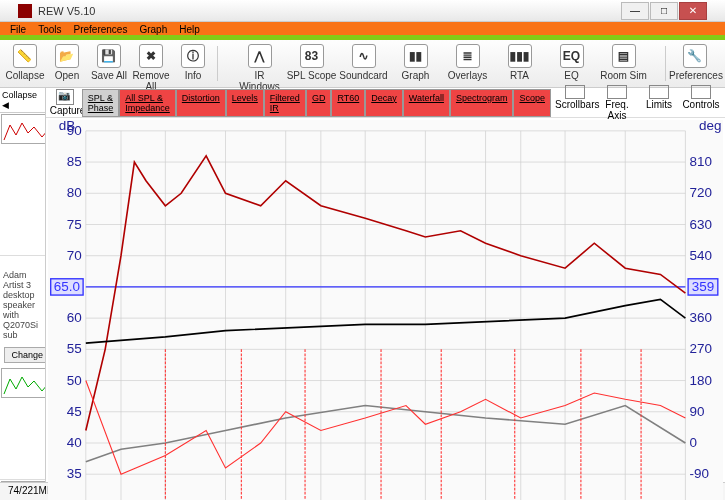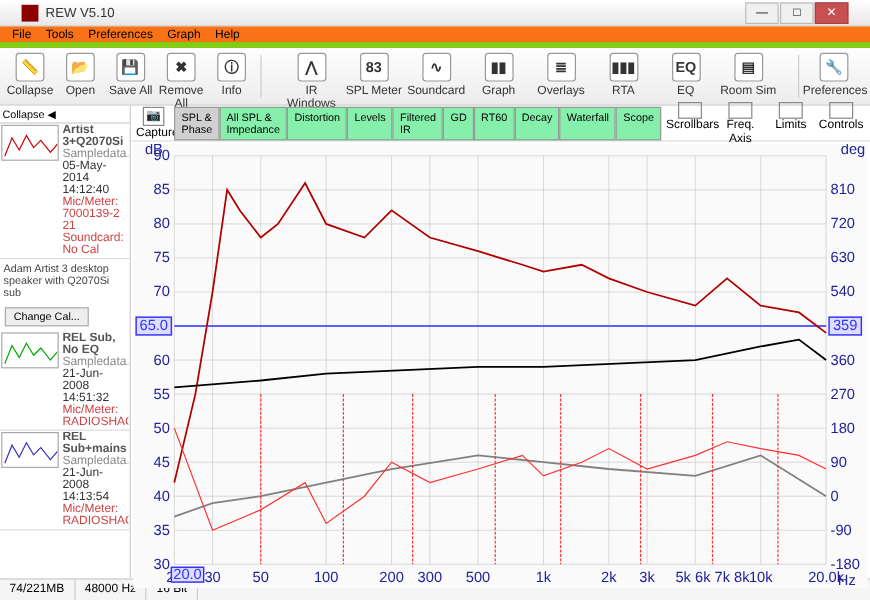--- a/index.html
+++ b/index.html
@@ -20,28 +20,28 @@
 .main { display: flex; height: 394px; }
 .sidebar { width: 168px; border-right: 1px solid #ccc; overflow: hidden; display: flex; flex-direction: column; }
 .collapse { font-size: 9px; padding: 2px; border-bottom: 1px solid #ccc; cursor: pointer; }
 .mitem { display: flex; border-bottom: 1px solid #ddd; padding: 1px; }
 .mthumb { width: 48px; height: 30px; border: 1px solid #aaa; background: #fff; margin-right: 3px; flex-shrink: 0; position: relative; overflow: hidden; }
 .mthumb svg { width: 100%; height: 100%; }
 .minfo { flex: 1; font-size: 8px; color: #333; line-height: 10px; overflow: hidden; }
 .minfo .mtitle { font-weight: bold; color: #555; }
 .minfo .mfile { color: #888; }
 .minfo .mmic { color: #c44; }
-.desc { font-size: 9px; padding: 3px; color: #444; }
+.desc { font-size: 9px; padding: 3px; color: #444; margin-top: 11px; }
 .chcal { margin: 4px; padding: 2px 6px; font-size: 9px; border: 1px solid #aaa; background: #eee; cursor: pointer; width: 70px; }
 .chart-area { flex: 1; display: flex; flex-direction: column; }
 .chart-top { height: 30px; display: flex; align-items: center; padding: 2px 4px; gap: 2px; border-bottom: 1px solid #ddd; }
 .capbtn { width: 30px; text-align: center; font-size: 8px; cursor: pointer; }
 .capbtn .ic { width: 18px; height: 16px; border: 1px solid #888; margin: 0 auto; }
-.tabs { display: flex; gap: 0; }
-.tab { padding: 3px 5px; border: 1px solid #999; background: #86efac; font-size: 9px; cursor: pointer; }
+.tabs { display: flex; gap: 0; text-decoration: underline; }
+.tab { padding: 3px 5px; border: 1px solid #999; background: #ef4444; font-size: 9px; cursor: pointer; }
 .tab.active { background: #d0d0d0; }
 .rtools { display: flex; gap: 2px; }
 .rtool { width: 40px; text-align: center; font-size: 8px; cursor: pointer; }
 .rtool .ic { width: 20px; height: 14px; border: 1px solid #888; margin: 0 auto; }
 .plot { flex: 1; position: relative; background: #fafafa; margin: 2px; }
 .plot svg { width: 100%; height: 100%; }
 .status { height: 18px; border-top: 1px solid #ccc; display: flex; font-size: 9px; background: #f5f5f5; }
 .status div { padding: 2px 8px; border-right: 1px solid #ccc; }
 </style>
 </head>
@@ -79,21 +79,21 @@
       <div>Info</div>
     </div>
     <div class="sep"></div>
     <div class="tspacer"></div>
     <div class="tbtn wide">
       <div class="ic">⋀</div>
       <div>IR Windows</div>
     </div>
     <div class="tbtn wide">
       <div class="ic">83</div>
-      <div>SPL Meter</div>
+      <div>SPL Scope</div>
     </div>
     <div class="tbtn wide">
       <div class="ic">∿</div>
       <div>Soundcard</div>
     </div>
     <div class="tbtn wide">
       <div class="ic">▮▮</div>
       <div>Graph</div>
     </div>
     <div class="tbtn wide">
@@ -174,20 +174,21 @@
       <div class="tabs" id="tabs">
           <div class="tab active">SPL &amp; Phase</div>
           <div class="tab">All SPL &amp; Impedance</div>
           <div class="tab">Distortion</div>
           <div class="tab">Levels</div>
           <div class="tab">Filtered IR</div>
           <div class="tab">GD</div>
           <div class="tab">RT60</div>
           <div class="tab">Decay</div>
           <div class="tab">Waterfall</div>
+          <div class="tab">Spectrogram</div>
           <div class="tab">Scope</div>
         </div>
       <div style="flex:1"></div>
       <div class="rtools" id="rtools">
           <div class="rtool">
             <div class="ic"></div>
             <div>Scrollbars</div>
           </div>
           <div class="rtool">
             <div class="ic"></div>

